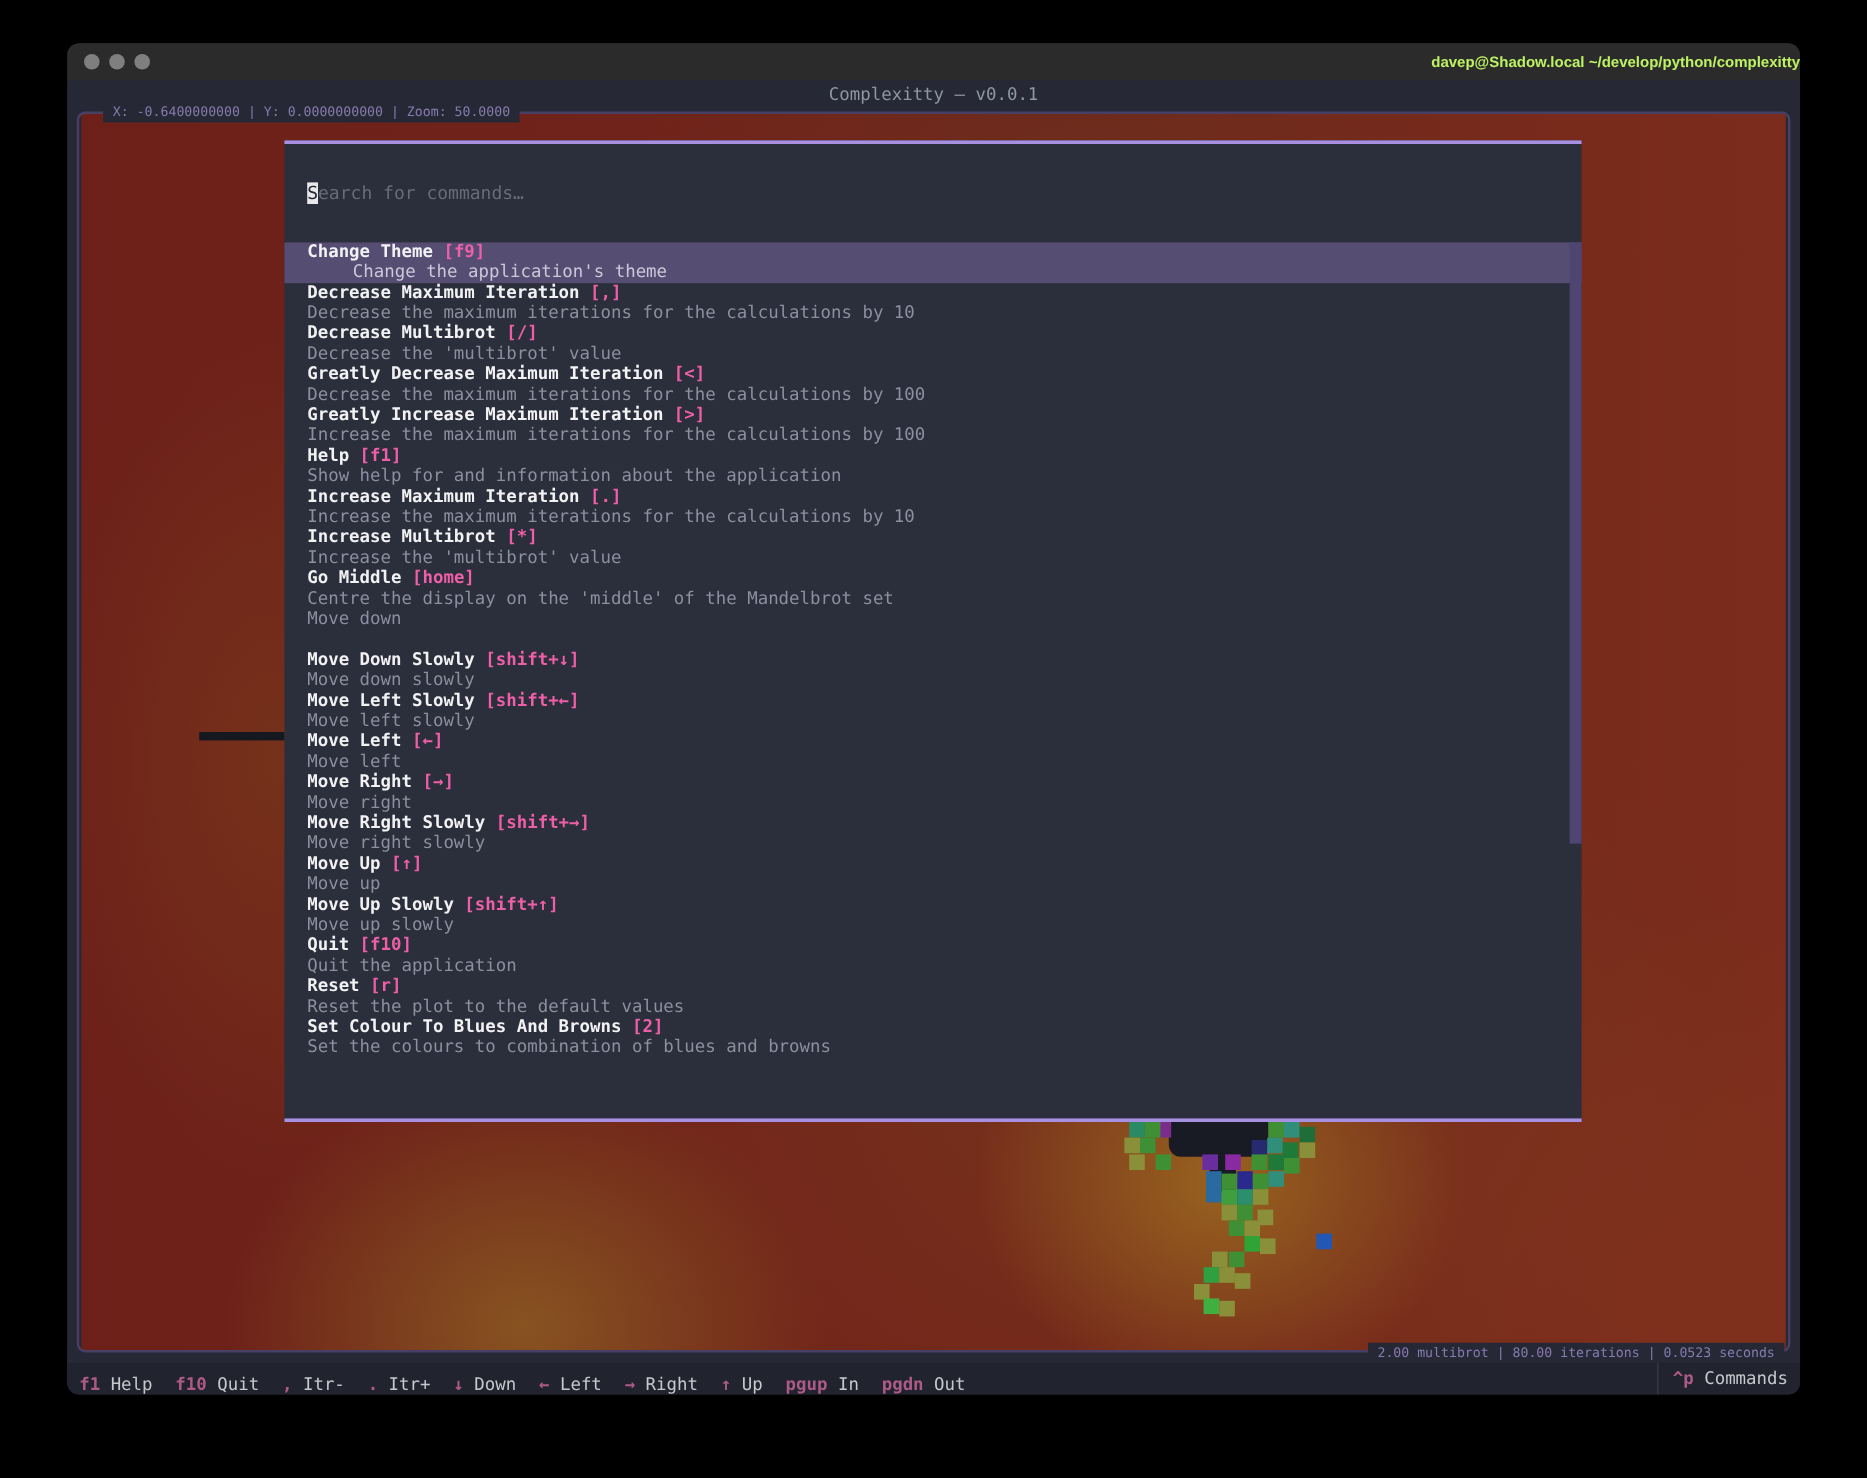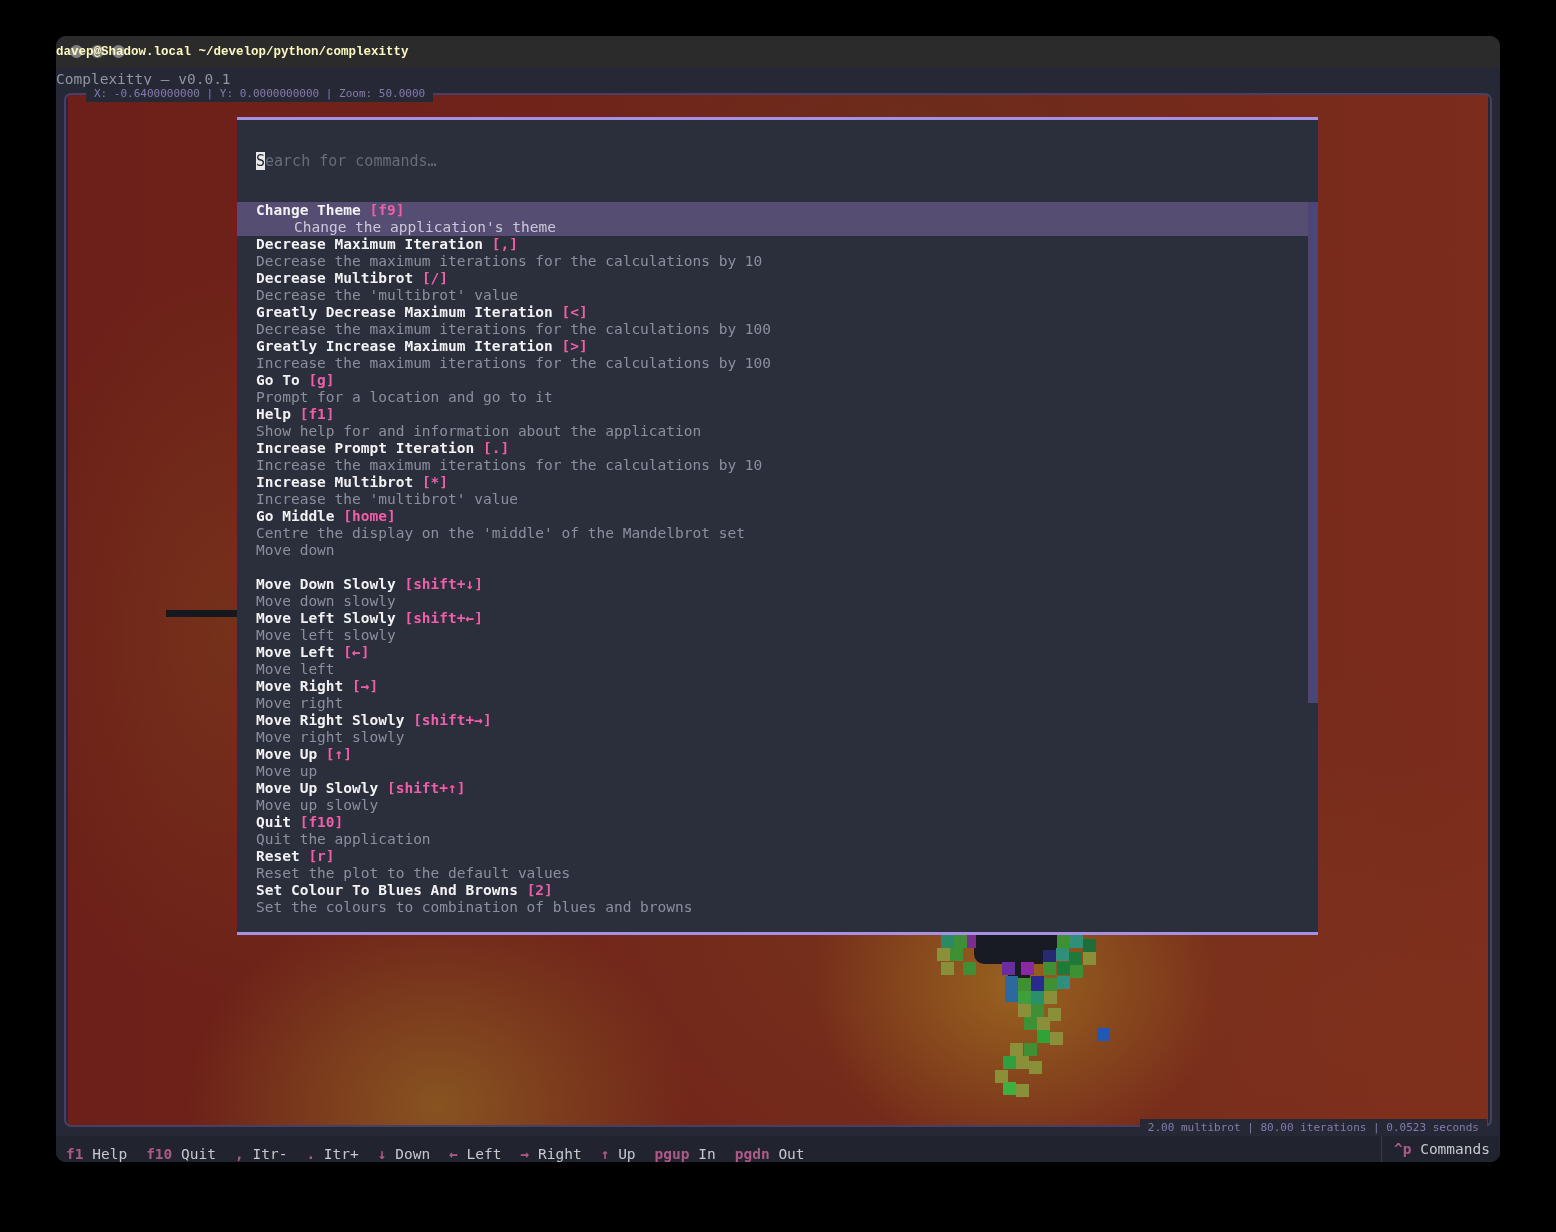--- a/index.html
+++ b/index.html
@@ -7,28 +7,28 @@
               font-family:"DejaVu Sans Mono", monospace; }
 
   .window { position:absolute; left:56px; top:36px; width:1444px; height:1126px;
             border-radius:10px; overflow:hidden; background:#262935; }
 
   
   .titlebar { position:absolute; left:0; top:0; right:0; height:31px; background:#2b2b2b;
               display:flex; align-items:center; }
   .lights { display:flex; gap:8px; margin-left:14px; }
   .light { width:13px; height:13px; border-radius:50%; background:#7f7f7f; }
-  .win-title { position:absolute; left:0; right:0; text-align:left;
-               font-family:Liberation Mono, monospace; font-weight:bold;
-               font-size:12.5px; color:#fef9c3; }
+  .win-title { position:absolute; left:0; right:0; text-align:right;
+               font-family:Liberation Sans, sans-serif; font-weight:bold;
+               font-size:12.5px; color:#bef264; }
 
   
   .screen { position:absolute; left:0; top:31px; right:0; bottom:0; background:#262935; }
 
-  .app-header { position:absolute; left:0; top:1px; right:0; height:22px; 
+  .app-header { position:absolute; left:0; top:1px; right:0; height:22px; text-align:center;
                 font-size:14.5px; color:#8f95a3; line-height:22px; z-index:4; }
 
   
   .frame { position:absolute; left:8px; top:26px; width:1428px; height:1034px;
            border:2px solid #474064; border-radius:7px; z-index:2; }
   .frame-label { position:absolute; z-index:4; font-size:11px; line-height:17px;
                  color:#867aae; background:#262935; padding:0 8px; white-space:pre; }
   .frame-label.top { left:30px; top:18px; }
   .frame-label.bottom { right:13px; top:1052px; }
 
@@ -164,29 +164,25 @@
           </div>
           <div class="cmd">
             <div class="cmd-title"><span>Greatly Decrease Maximum Iteration </span><span class="cmd-key">[&lt;]</span></div>
             <div class="cmd-desc">Decrease the maximum iterations for the calculations by 100</div>
           </div>
           <div class="cmd">
             <div class="cmd-title"><span>Greatly Increase Maximum Iteration </span><span class="cmd-key">[&gt;]</span></div>
             <div class="cmd-desc">Increase the maximum iterations for the calculations by 100</div>
           </div>
           <div class="cmd">
-            <div class="cmd-title"><span>Go To </span><span class="cmd-key">[g]</span></div>
-            <div class="cmd-desc">Prompt for a location and go to it</div>
-          </div>
-          <div class="cmd">
             <div class="cmd-title"><span>Help </span><span class="cmd-key">[f1]</span></div>
             <div class="cmd-desc">Show help for and information about the application</div>
           </div>
           <div class="cmd">
-            <div class="cmd-title"><span>Increase Prompt Iteration </span><span class="cmd-key">[.]</span></div>
+            <div class="cmd-title"><span>Increase Maximum Iteration </span><span class="cmd-key">[.]</span></div>
             <div class="cmd-desc">Increase the maximum iterations for the calculations by 10</div>
           </div>
           <div class="cmd">
             <div class="cmd-title"><span>Increase Multibrot </span><span class="cmd-key">[*]</span></div>
             <div class="cmd-desc">Increase the 'multibrot' value</div>
           </div>
           <div class="cmd">
             <div class="cmd-title"><span>Go Middle </span><span class="cmd-key">[home]</span></div>
             <div class="cmd-desc">Centre the display on the 'middle' of the Mandelbrot set</div>
           </div>

